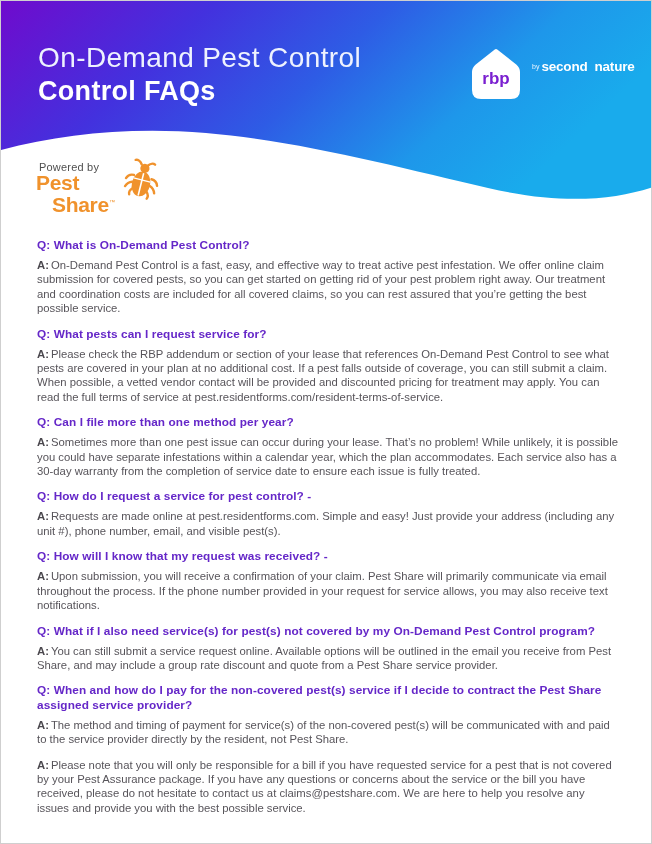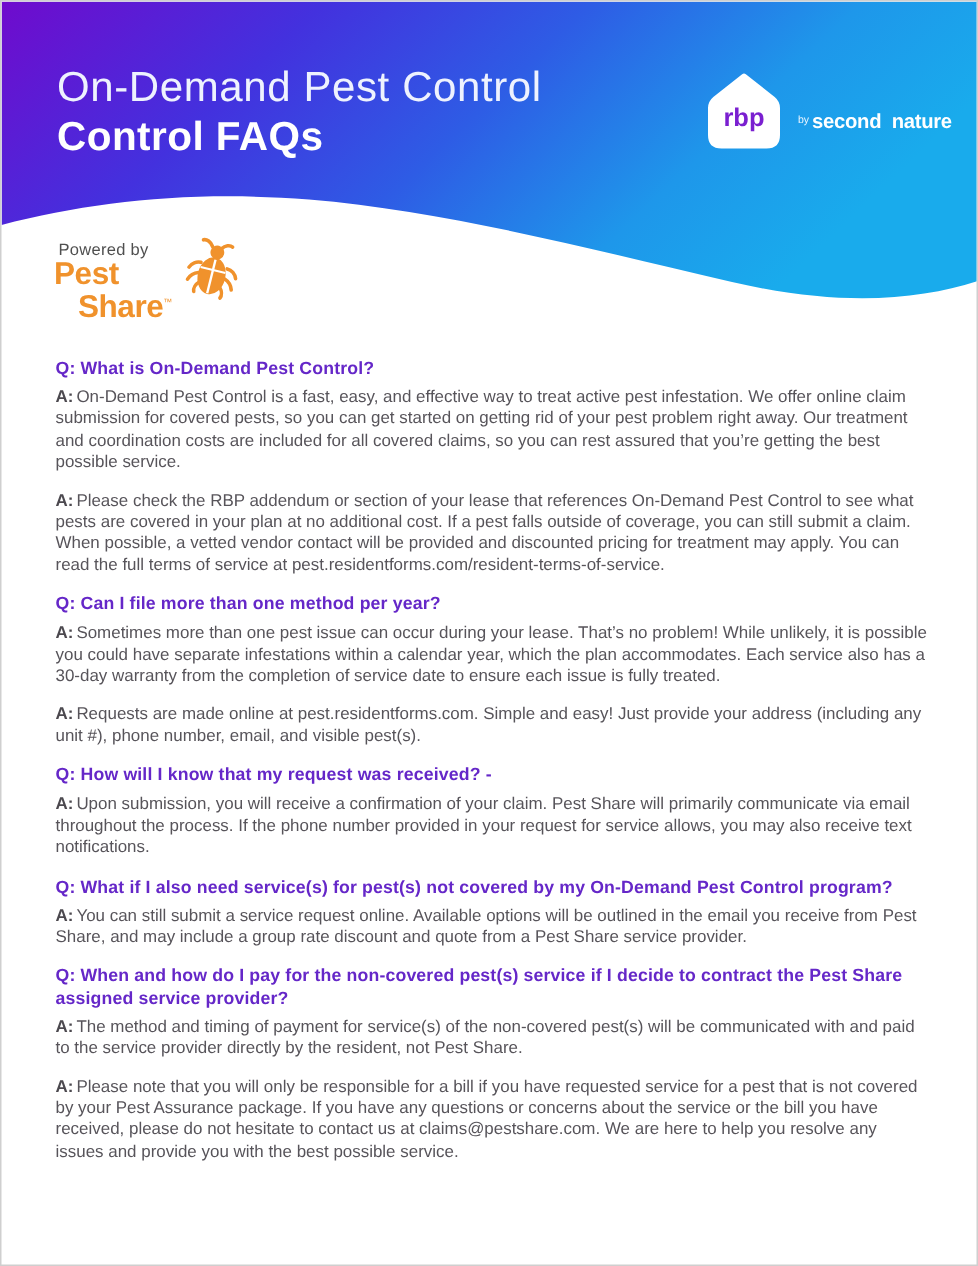--- a/index.html
+++ b/index.html
@@ -10,21 +10,21 @@
     background:#ffffff; overflow:hidden; border:1px solid #cfcfcf;
   }
 
   
   .header { position:relative; width:652px; height:237px;padding-left:47px; }
   .header-wave { position:absolute; top:0; left:0; display:block; }
   .header-text { position:absolute; left:37px; top:40px; color:#ffffff; }
   .title-line1 { font-size:28px; font-weight:400; letter-spacing:0.4px; color:#eef2fe; line-height:34px; }
   .title-line2 { font-size:27px; font-weight:700; letter-spacing:0.3px; color:#ffffff; line-height:33px; }
 
-  .rbp-lockup { position:absolute; left:468px; top:46px; display:flex; align-items:center; }
+  .rbp-lockup { position:absolute; left:468px; top:46px; display:flex; align-items:flex-start; }
   .rbp-badge { width:54px; height:54px; display:block; }
   .sn-lockup { display:flex; margin-top:14px; margin-left:9px; }
   .sn-by { font-size:7px; color:#e8f4ff; margin-top:2px; margin-right:2px; font-weight:400; }
   .sn-words { display:flex; flex-direction:row; color:#ffffff; font-weight:700;
               font-size:13.5px; line-height:12.5px; letter-spacing:-0.2px; }
   .sn-nature { margin-left:7px; }
 
   
   .pestshare { position:absolute; left:35px; top:160px; width:130px; height:62px; }
   .powered-by { font-size:11px; color:#4f4f4f; letter-spacing:0.2px; display:block; margin-left:3px; }
@@ -109,29 +109,31 @@
     </div>
   </div>
 
   <div class="content" id="faq-list">
     <section class="faq-item">
       <h2 class="question">Q: What is On-Demand Pest Control?</h2>
       <p class="answer"><strong class="answer-prefix">A:</strong><span class="answer-text">On-Demand Pest Control is a fast, easy, and effective way to treat active pest infestation. We offer online claim submission for covered pests, so you can get started on getting rid of your pest problem right away. Our treatment and coordination costs are included for all covered claims, so you can rest assured that you’re getting the best possible service.</span></p>
     </section>
 
     <section class="faq-item">
+      <h2 class="question">Q: What pests can I request service for?</h2>
       <p class="answer"><strong class="answer-prefix">A:</strong><span class="answer-text">Please check the RBP addendum or section of your lease that references On-Demand Pest Control to see what pests are covered in your plan at no additional cost. If a pest falls outside of coverage, you can still submit a claim. When possible, a vetted vendor contact will be provided and discounted pricing for treatment may apply. You can read the full terms of service at pest.residentforms.com/resident-terms-of-service.</span></p>
     </section>
 
     <section class="faq-item">
       <h2 class="question">Q: Can I file more than one method per year?</h2>
       <p class="answer"><strong class="answer-prefix">A:</strong><span class="answer-text">Sometimes more than one pest issue can occur during your lease. That’s no problem! While unlikely, it is possible you could have separate infestations within a calendar year, which the plan accommodates. Each service also has a 30-day warranty from the completion of service date to ensure each issue is fully treated.</span></p>
     </section>
 
     <section class="faq-item">
+      <h2 class="question">Q: How do I request a service for pest control? -</h2>
       <p class="answer"><strong class="answer-prefix">A:</strong><span class="answer-text">Requests are made online at pest.residentforms.com. Simple and easy! Just provide your address (including any unit #), phone number, email, and visible pest(s).</span></p>
     </section>
 
     <section class="faq-item">
       <h2 class="question">Q: How will I know that my request was received? -</h2>
       <p class="answer"><strong class="answer-prefix">A:</strong><span class="answer-text">Upon submission, you will receive a confirmation of your claim. Pest Share will primarily communicate via email throughout the process. If the phone number provided in your request for service allows, you may also receive text notifications.</span></p>
     </section>
 
     <section class="faq-item">
       <h2 class="question">Q: What if I also need service(s) for pest(s) not covered by my On-Demand Pest Control program?</h2>

